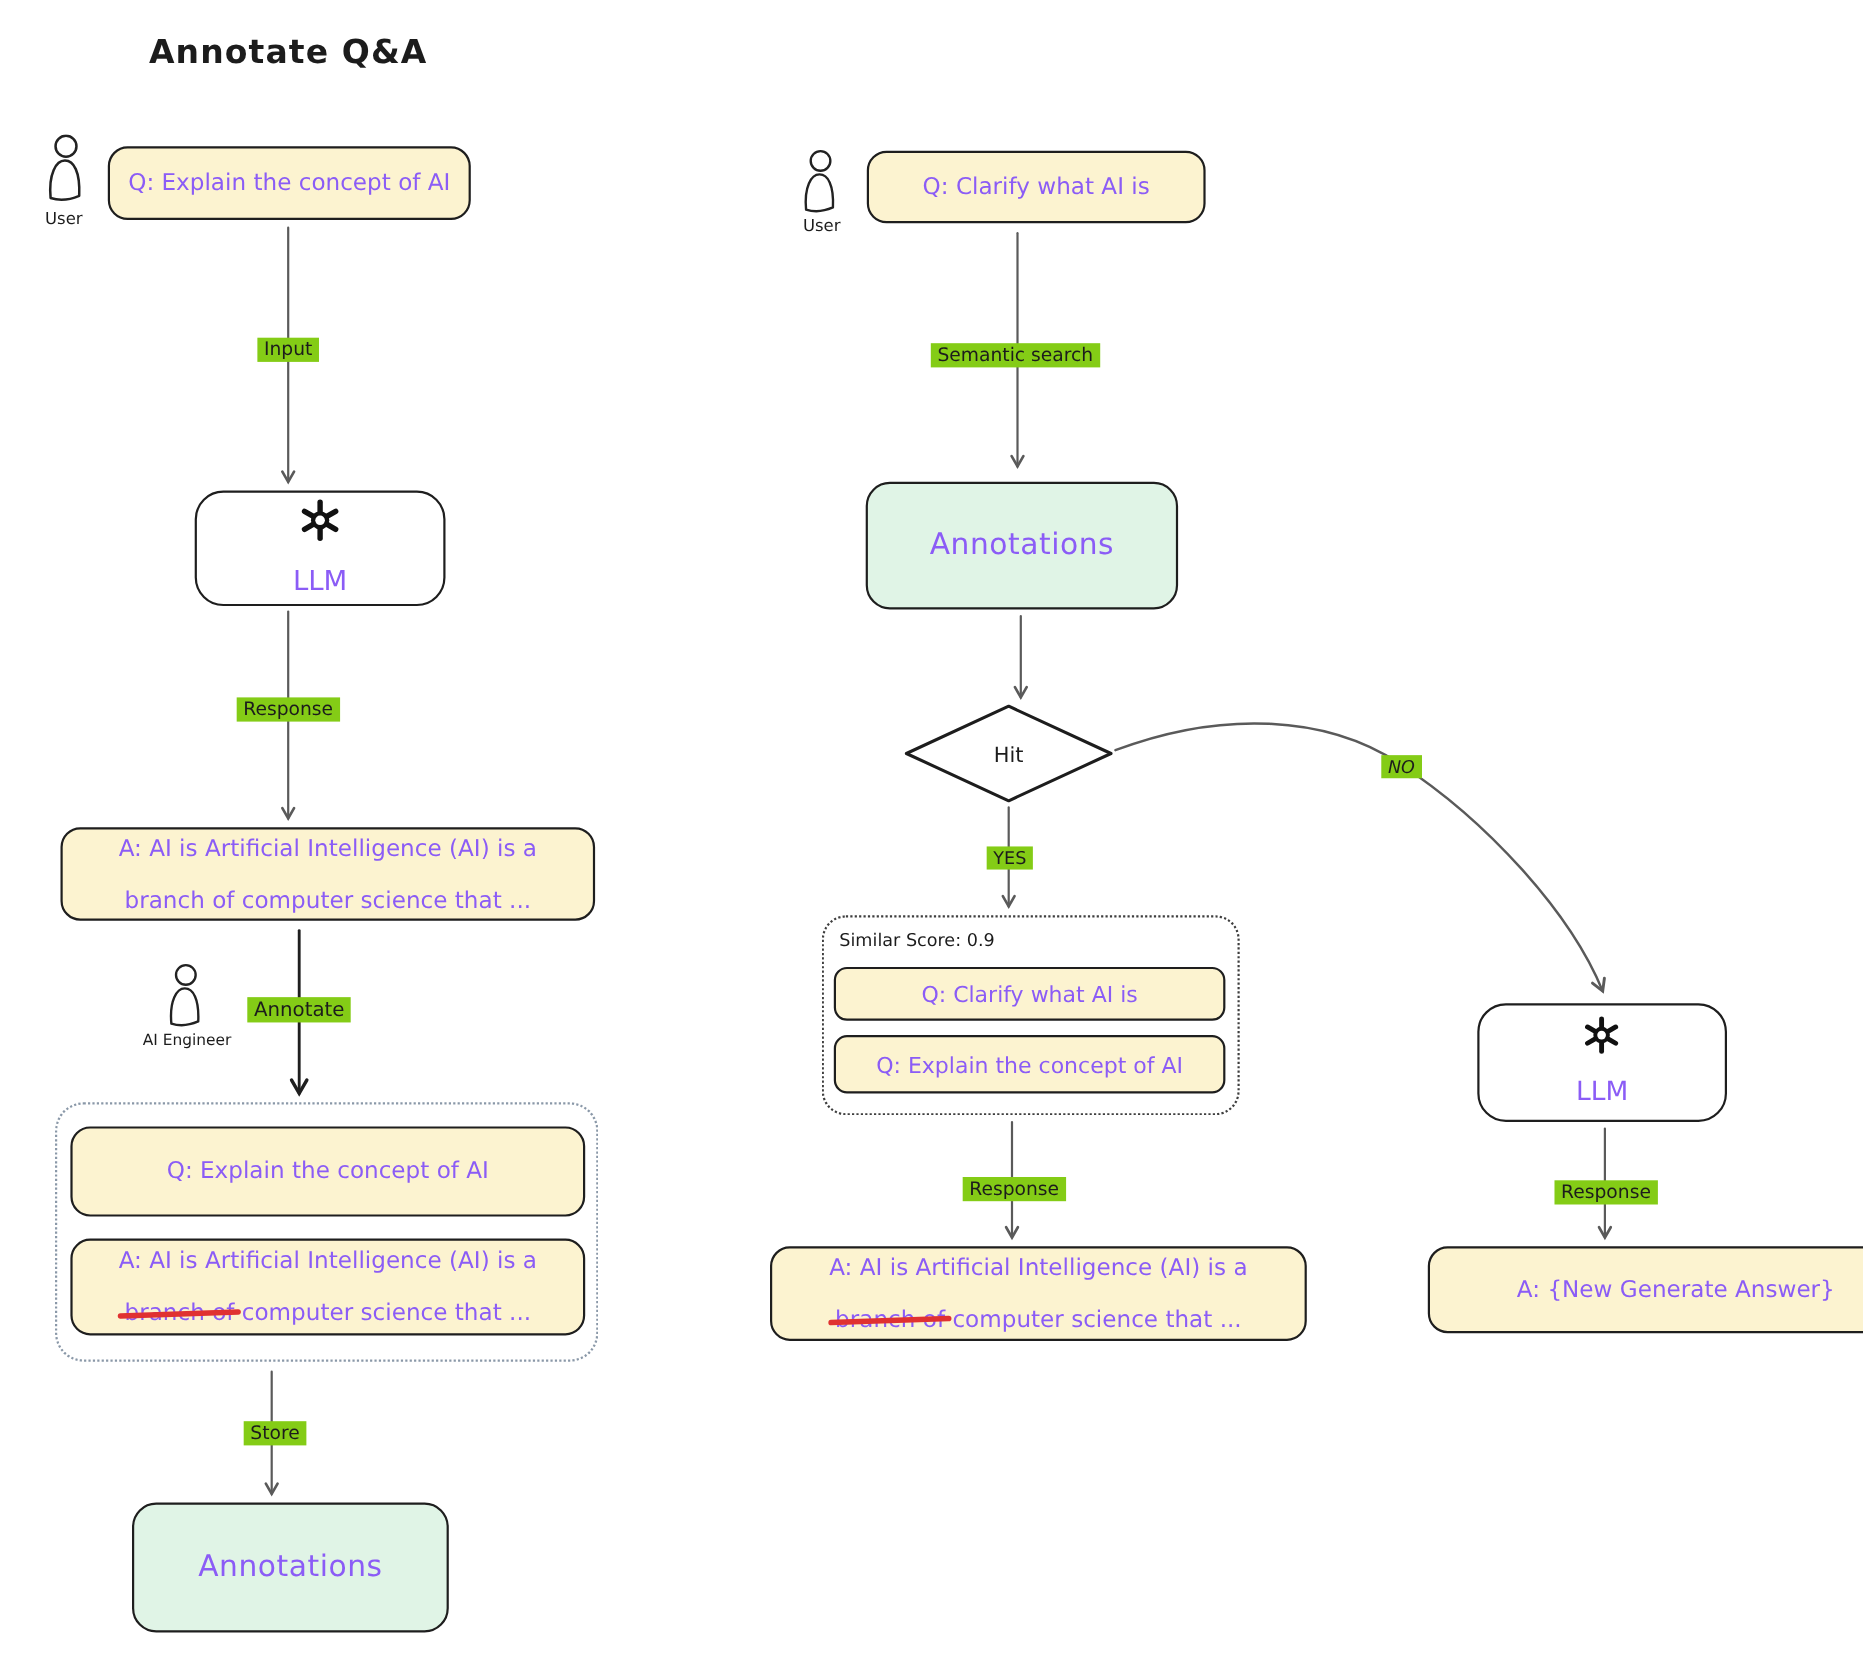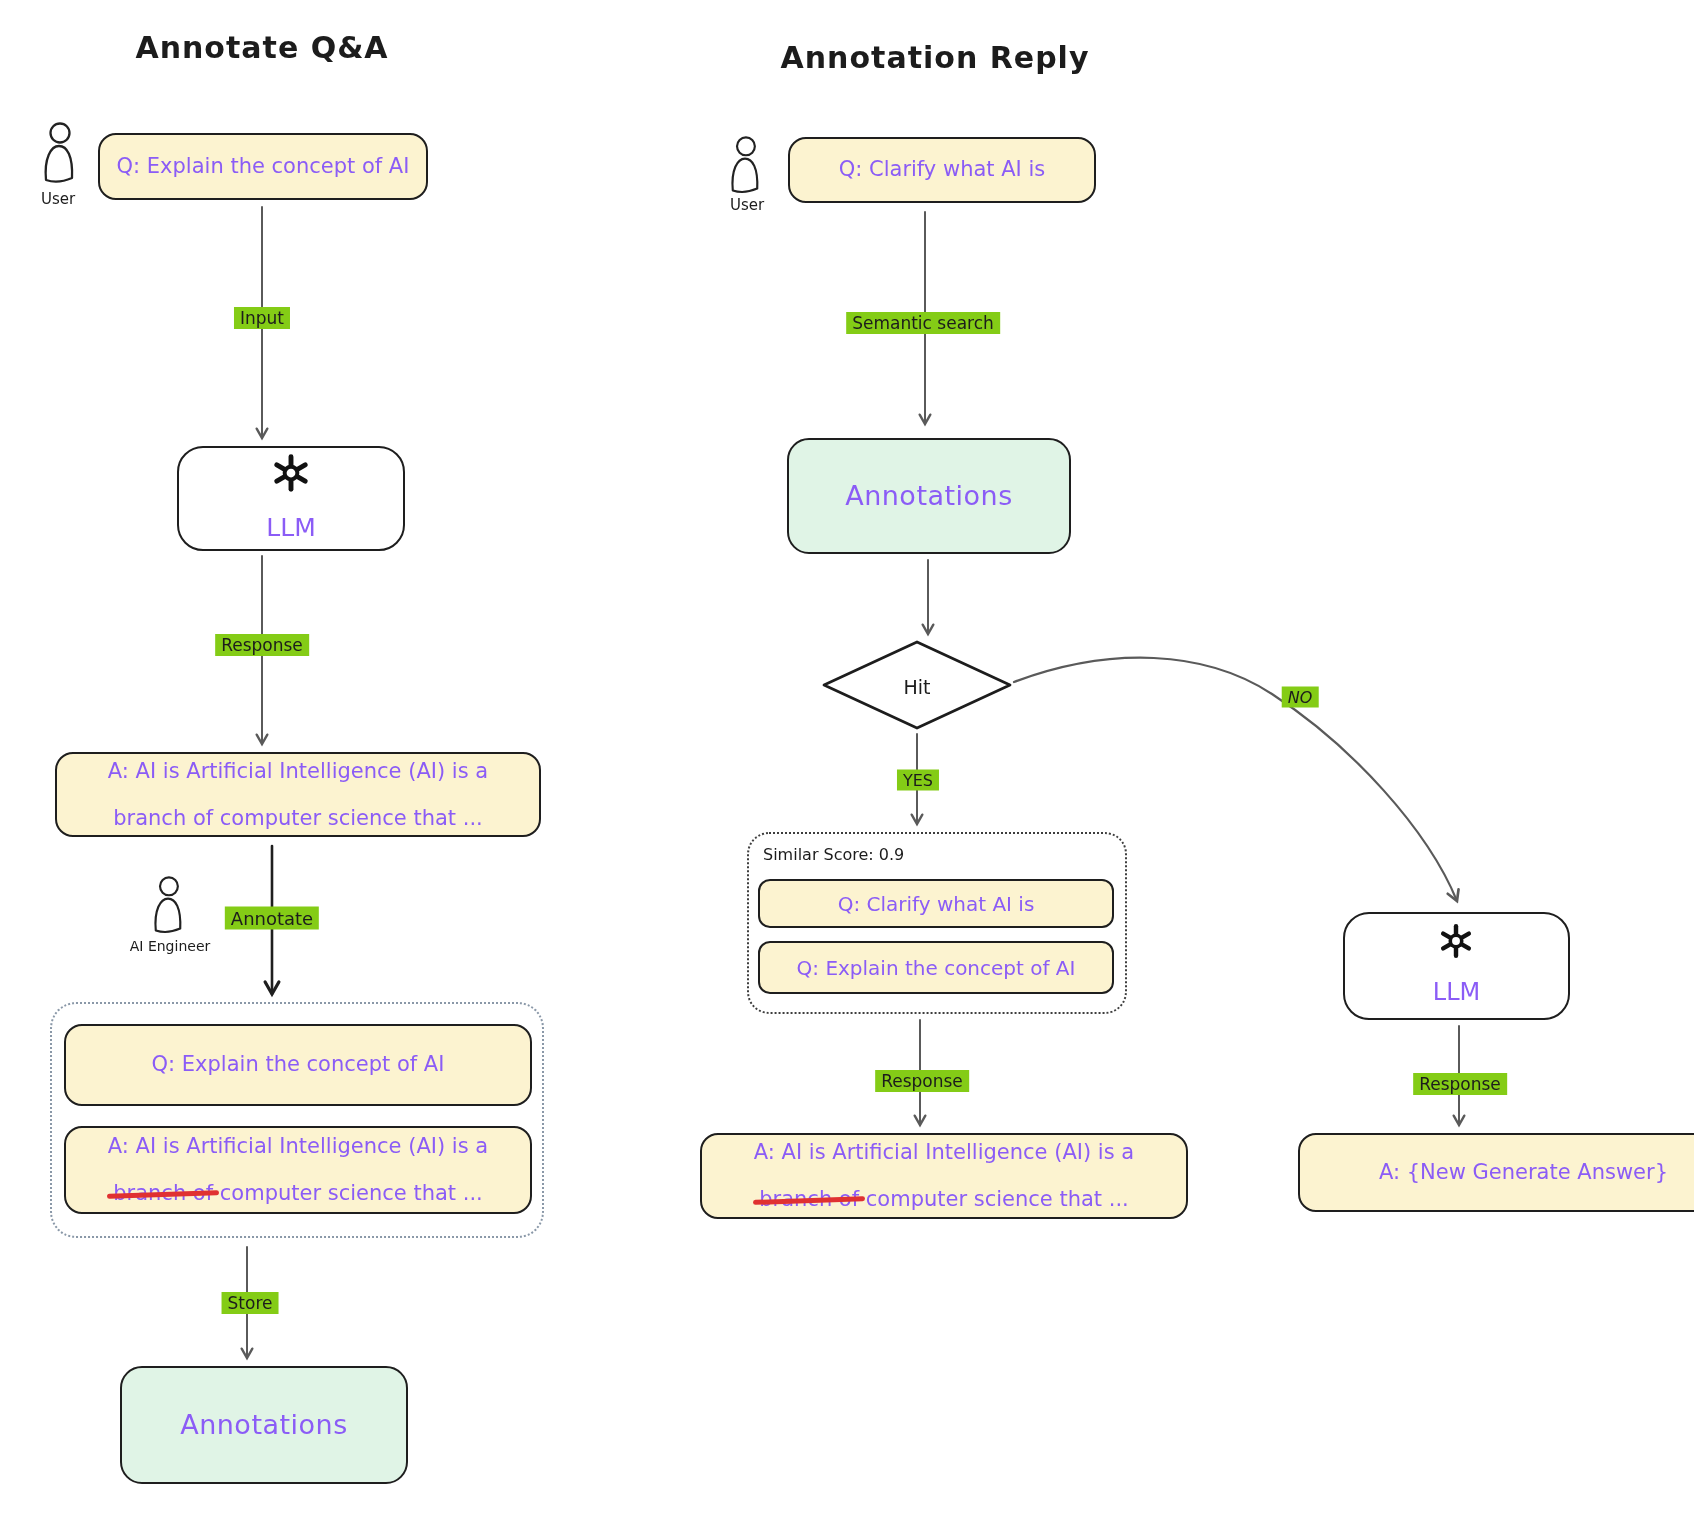--- a/index.html
+++ b/index.html
@@ -173,21 +173,20 @@
       <span>computer science that ...</span>
     </span>
   </div>
 
   <div class="edge-label" style="left:250px;top:1303px;">Store</div>
 
   <div class="node green big-label" style="left:120px;top:1366px;width:288px;height:118px;border-radius:22px;">
     <span>Annotations</span>
   </div>
 
-  <div class="title" style="left:725px;top:40px;">Annotation Reply</div>
 
   <div class="abs" style="left:725px;top:136px;">
     <svg width="40" height="62" viewBox="0 0 42 66">
       <circle cx="22" cy="11" r="9.5" fill="none" stroke="#222" stroke-width="2.3"></circle>
       <path d="M8,58 C6,36 13,24 21,24 C29,24 35,34 34,56 Q20,62 8,58 Z" fill="none" stroke="#222" stroke-width="2.3" stroke-linejoin="round"></path>
     </svg>
   </div>
   <div class="tiny-label" style="left:747px;top:196px;">User</div>
 
   <div class="node yellow" style="left:788px;top:137px;width:308px;height:66px;">
@@ -196,21 +195,21 @@
 
   <div class="edge-label" style="left:923px;top:323px;">Semantic search</div>
 
   <div class="node green big-label" style="left:787px;top:438px;width:284px;height:116px;border-radius:22px;">
     <span>Annotations</span>
   </div>
 
   <div class="decision-label" style="left:917px;top:687px;">Hit</div>
 
   <div class="edge-label" style="left:918px;top:780px;font-size:16px;">YES</div>
-  <div class="edge-label" style="left:1274px;top:697px;font-size:16px;font-style:italic;margin-left:26px;">NO</div>
+  <div class="edge-label" style="left:1274px;top:697px;font-size:16px;font-style:italic;">NO</div>
 
   <div class="dashed dark" style="left:747px;top:832px;width:380px;height:182px;"></div>
 
   <div class="score-label" style="left:763px;top:845px;">Similar Score: 0.9</div>
 
   <div class="node yellow" style="left:758px;top:879px;width:356px;height:49px;font-size:20px;border-radius:12px;">
     <span>Q: Clarify what AI is</span>
   </div>
 
   <div class="node yellow" style="left:758px;top:941px;width:356px;height:53px;font-size:20px;border-radius:12px;">

